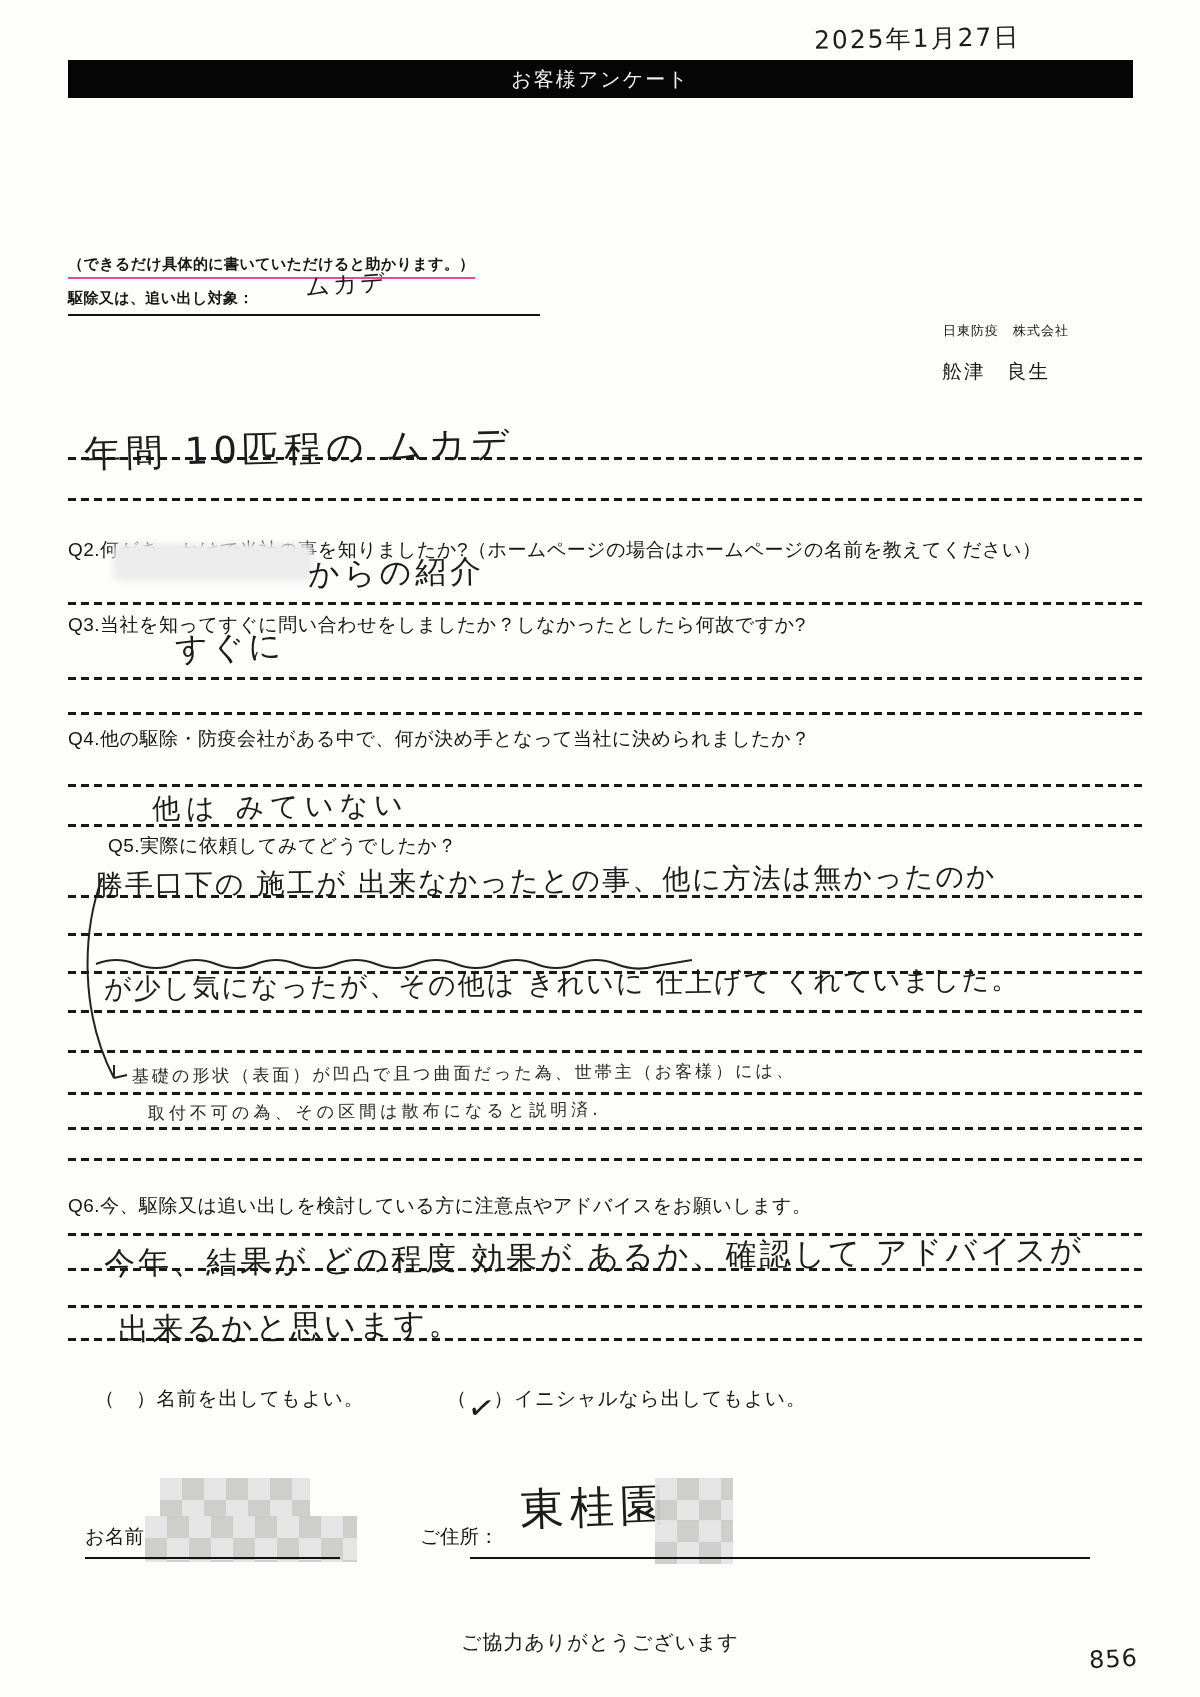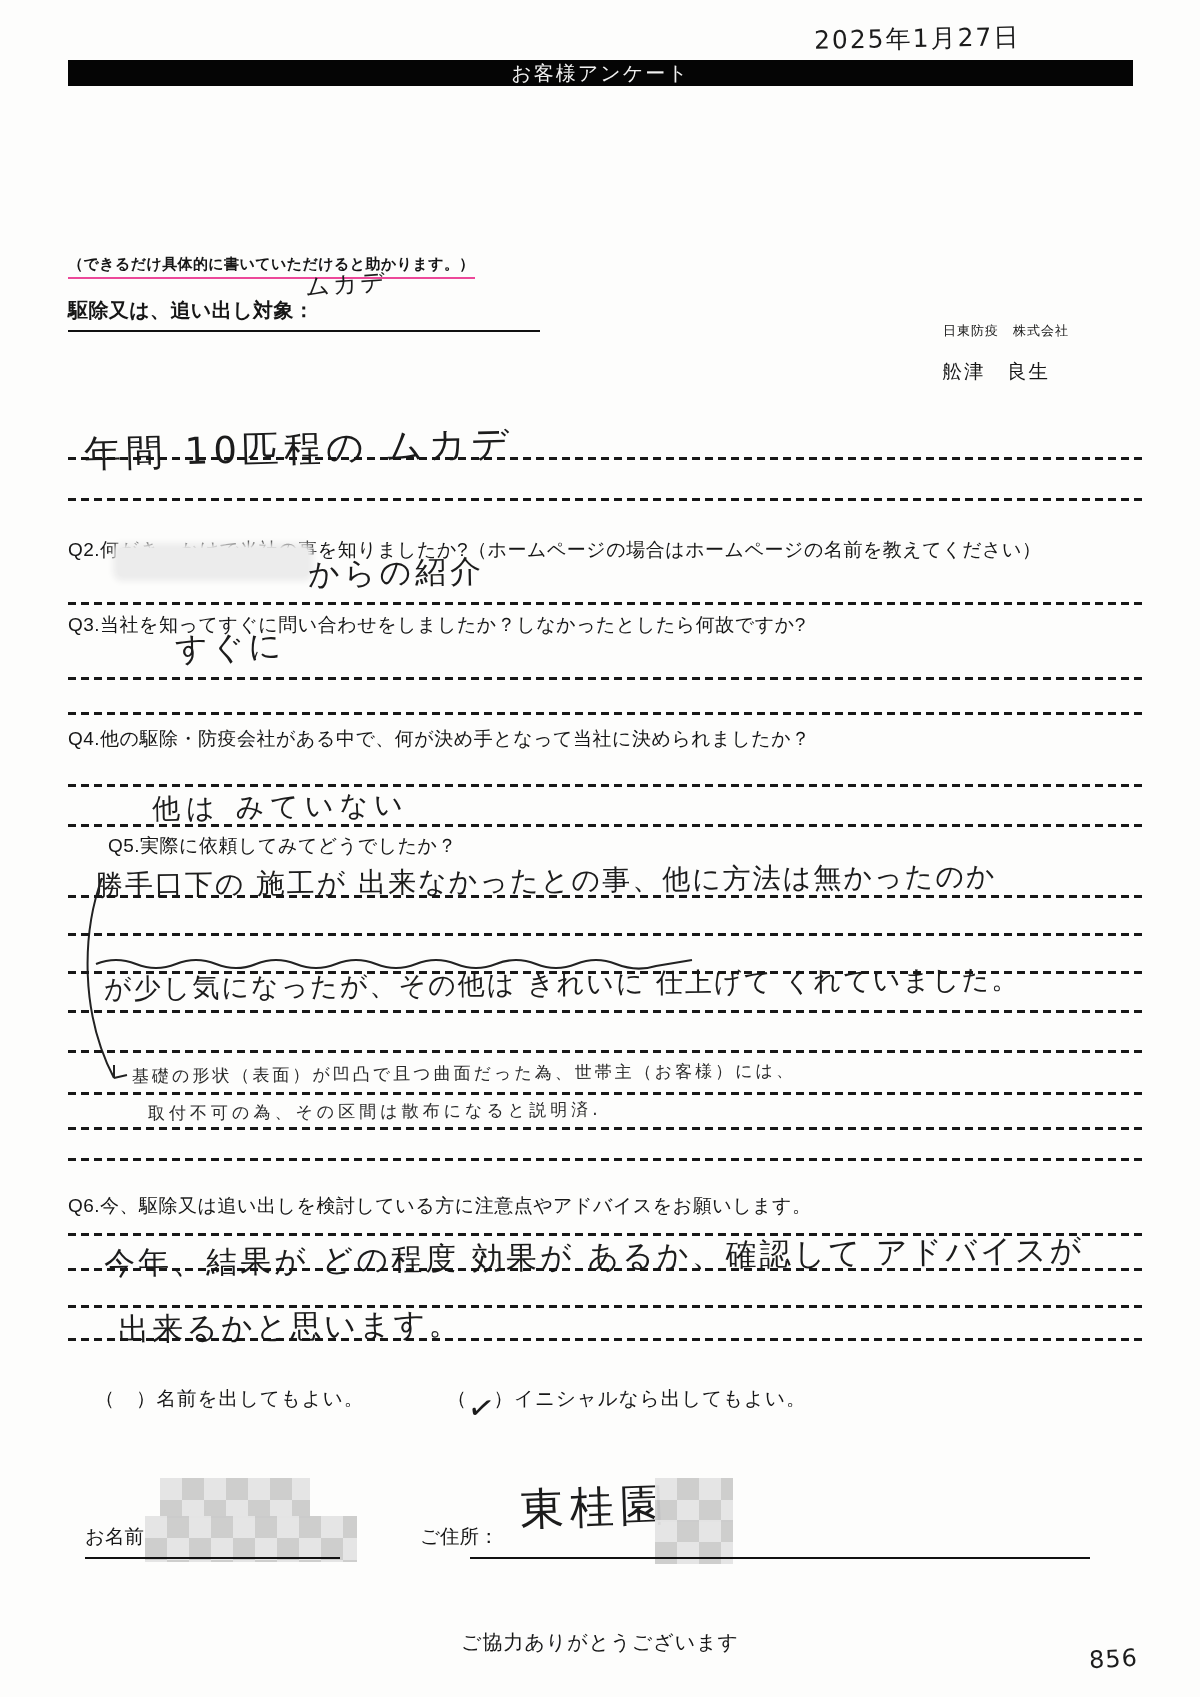--- a/index.html
+++ b/index.html
@@ -13,28 +13,28 @@
   .q-label{font-size:19px; letter-spacing:0.5px; white-space:nowrap;}
   .intro{
     left:68px; top:128px; width:1068px; font-size:19.5px; line-height:37px;
     text-align:justify; letter-spacing:0.4px;
   }
   .note-line{
     left:68px; top:255px; font-size:15px; font-weight:bold; letter-spacing:0.4px;
     border-bottom:2px solid #ec4899; padding-bottom:3px;
   }
   .target-row{
-    left:68px; top:289px; width:472px; font-size:20px; font-weight:bold;
-    border-bottom:2.5px solid #111; padding-bottom:6px; letter-spacing:0.4px;margin-top:8px;
+    left:68px; top:289px; width:472px; font-size:15px; font-weight:bold;
+    border-bottom:2.5px solid #111; padding-bottom:6px; letter-spacing:0.4px;
   }
   .company{right:131px; top:322px; font-size:13px; letter-spacing:1px;}
   .staff{right:150px; top:358px; font-size:19.5px; letter-spacing:2px;}
   
   .banner{
-    position:absolute; left:68px; top:60px; width:1065px; height:26px;
+    position:absolute; left:68px; top:60px; width:1065px; height:38px;
     background:#050505; display:flex; align-items:center; justify-content:center;
   }
   .banner span{color:#f2f2f2; font-size:20px; letter-spacing:2px;}
   
   .dash{
     position:absolute; left:68px; width:1074px; height:3px;
     background:repeating-linear-gradient(90deg,#181818 0 8px,transparent 8px 13px);
   }
   
   .hw{

